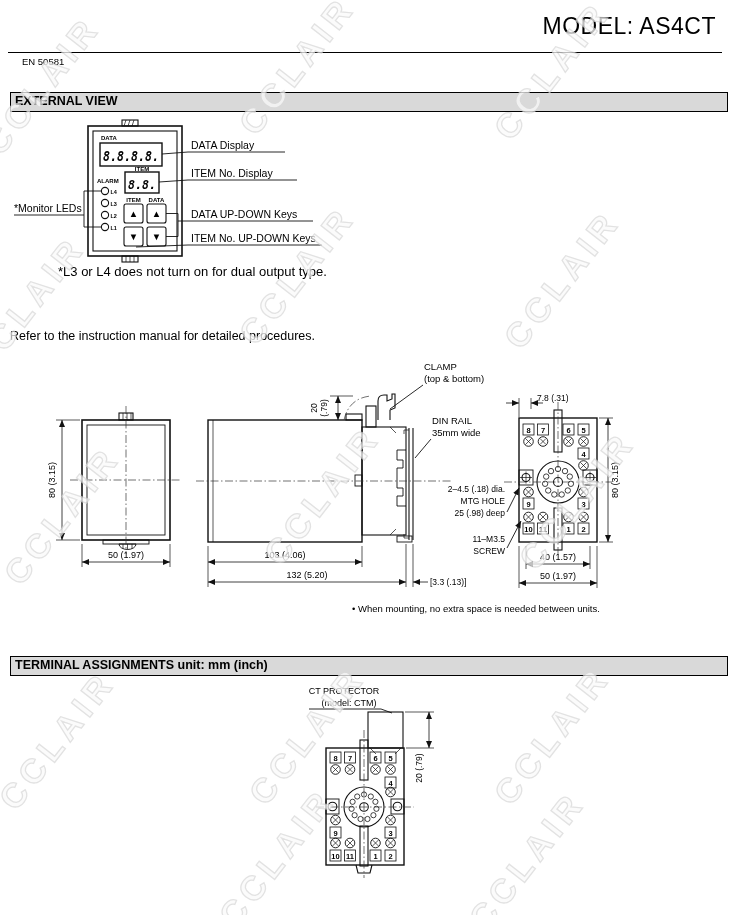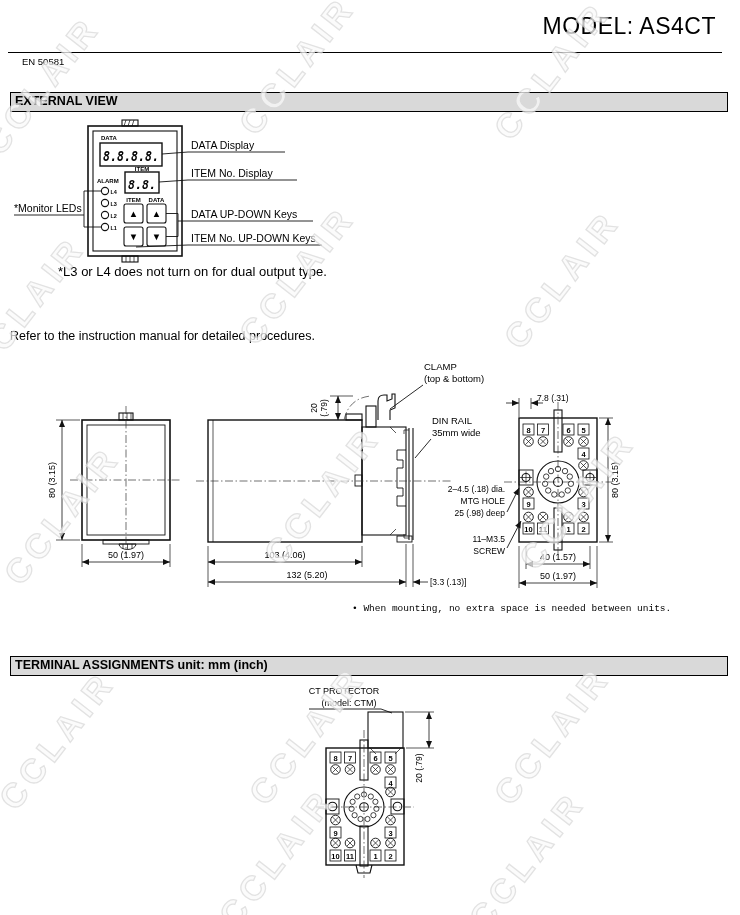--- a/index.html
+++ b/index.html
@@ -10,21 +10,21 @@
       pointer-events:none;z-index:3;white-space:nowrap;}
   .title{position:absolute;top:13px;right:24px;font-size:23px;letter-spacing:.5px;z-index:2;}
   .rule{position:absolute;top:52px;left:8px;width:714px;border-top:1.7px solid #000;z-index:2;}
   .std{position:absolute;top:56px;left:22px;font-size:9.5px;z-index:2;}
   .bar{position:absolute;left:10px;width:718px;height:20px;box-sizing:border-box;
        background:#d9d9d9;border:1.3px solid #000;font-weight:bold;font-size:12.5px;
        line-height:17px;padding-left:4px;z-index:2;}
   .bar1{top:92px;} .bar2{top:332px;} .bar3{top:656px;}
   .fnote{position:absolute;top:264px;left:58px;font-size:13px;z-index:2;}
   .refer{position:absolute;top:285px;left:10px;font-size:12.5px;z-index:2;margin-top:44px;}
-  .mnote{position:absolute;top:603px;left:352px;font-size:9.5px;z-index:2;font-family:Liberation Mono, monospace;}
+  .mnote{position:absolute;top:603px;left:352px;font-size:9.5px;z-index:2;}
   svg{position:absolute;left:0;z-index:2;font-family:"Liberation Sans",sans-serif;}
   .s{stroke:#111;fill:none;stroke-width:1.1px;}
   .s2{stroke-width:1.6px;} .s14{stroke-width:1.4px;} .s09{stroke-width:.9px;} .s08{stroke-width:.8px;}
   .thin{stroke:#111;fill:none;stroke-width:.7px;}
   .ld{stroke:#111;fill:none;stroke-width:.9px;}
   .cl{stroke:#333;fill:none;stroke-width:.7px;stroke-dasharray:8 2.5 1.5 2.5;}
   .dim{stroke:#111;fill:none;stroke-width:.8px;}
   text{fill:#000;stroke:none;}
   .t6{font-size:6px;font-weight:bold;} .t55{font-size:5.5px;font-weight:bold;}
   .t75{font-size:7.5px;font-weight:bold;} .t85{font-size:8.5px;} .t9{font-size:9px;}

